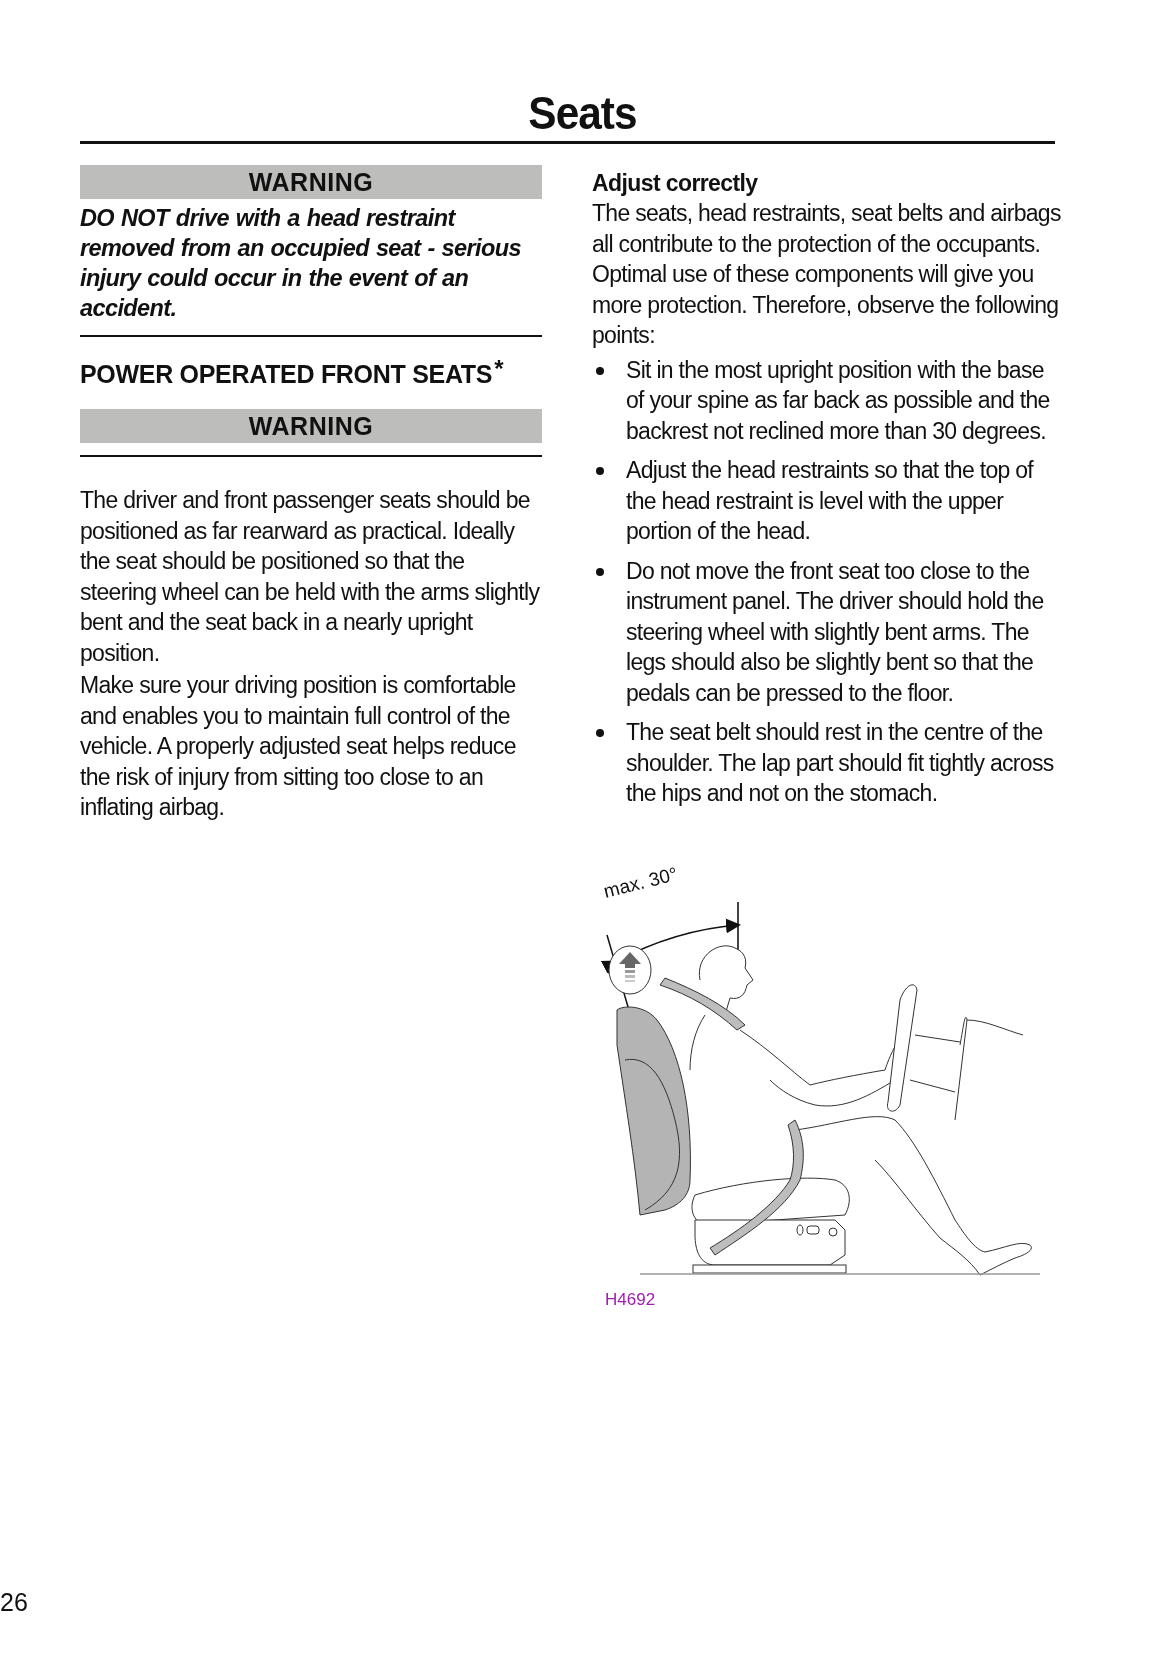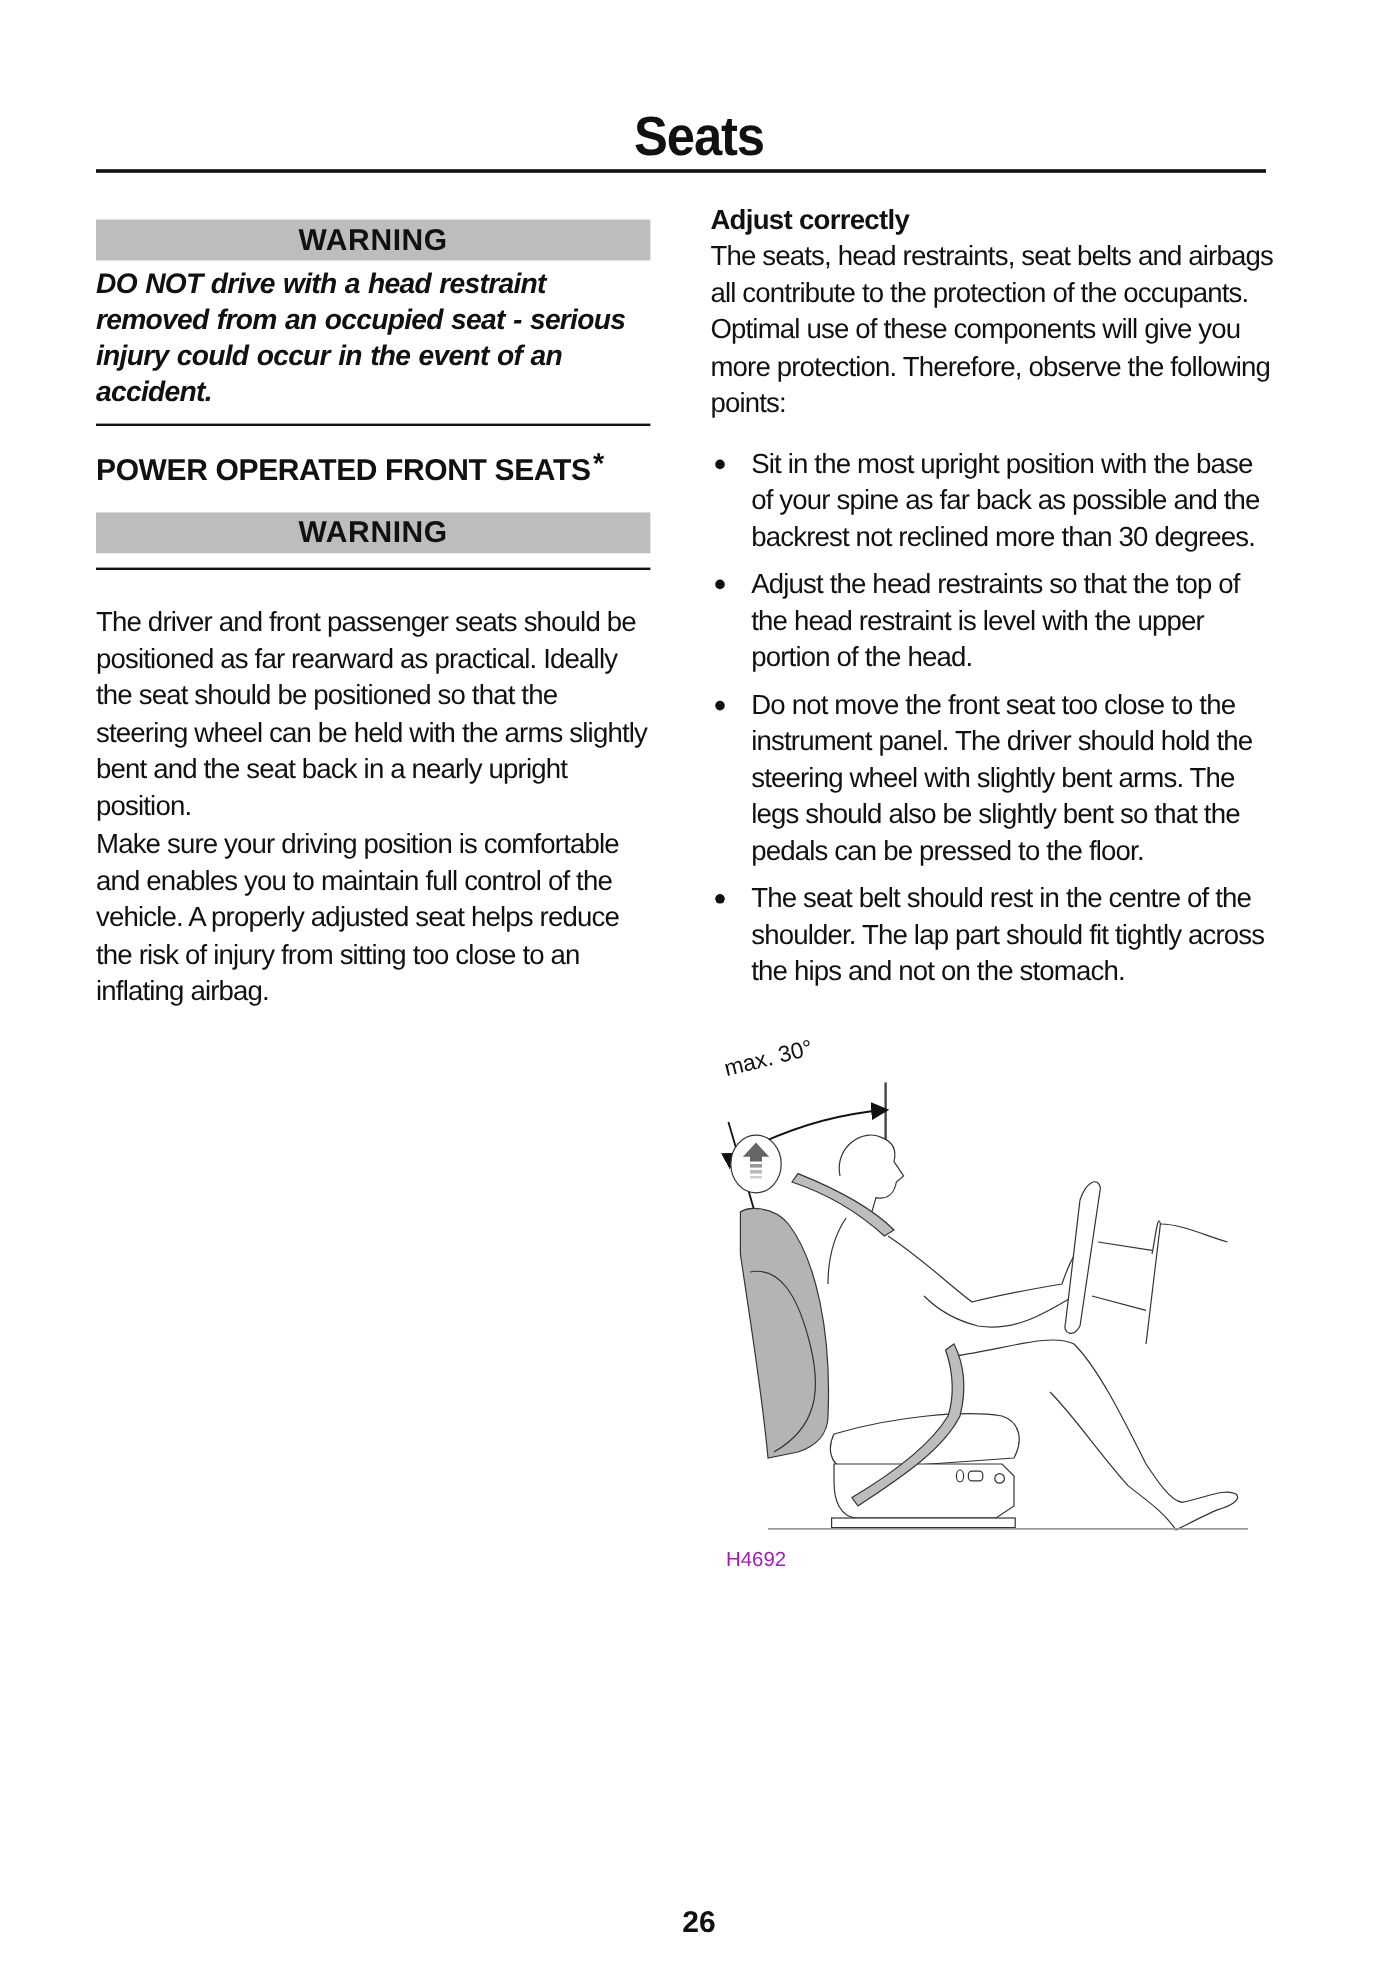--- a/index.html
+++ b/index.html
@@ -3,47 +3,47 @@
 <meta charset="utf-8">
 <style>
   html, body { margin: 0; padding: 0; background: #ffffff; }
   body { width: 1165px; height: 1653px; position: relative; overflow: hidden;
          font-family: "Liberation Sans", "DejaVu Sans", sans-serif; color: #111; }
   .title { position: absolute; top: 86px; left: 0; width: 1165px; text-align: center;
            font-size: 46px; font-weight: bold; letter-spacing: -1px; transform: scaleX(0.92); }
   .title-rule { position: absolute; top: 141px; left: 80px; width: 975px; height: 3px; background: #111; }
 
   .col { position: absolute; }
-  .left { left: 80px; top: 183px; width: 462px; }
+  .left { left: 80px; top: 165px; width: 462px; }
   .right { left: 592px; top: 168px; width: 470px; }
 
   .warn-bar { background: #bdbdbb; height: 34px; text-align: center; font-weight: bold;
               font-size: 25px; line-height: 34px; letter-spacing: 0.5px; }
   .warn-text { font-weight: bold; font-style: italic; font-size: 23.5px; line-height: 30px;
                margin-top: 4px; letter-spacing: -0.6px; word-spacing: 1px; }
   .warn-rule { height: 2px; background: #111; margin-top: 12px; }
 
   .h-section { font-weight: bold; font-size: 25px; margin-top: 18px; letter-spacing: -0.3px; }
   .h-section sup { font-size: 24px; vertical-align: 6px; margin-left: 2px; }
 
   .para { font-size: 23px; line-height: 30.5px; letter-spacing: -0.7px; margin: 0; }
   .para + .para { margin-top: 2px; }
 
   .sub-heading { font-weight: bold; font-size: 23px; line-height: 30px; letter-spacing: -0.6px; }
 
-  ul.bullets { list-style: none; margin: 20px 0 0 0; padding: 0; }
+  ul.bullets { list-style: none; margin: 4px 0 0 0; padding: 0; }
   ul.bullets li { position: relative; padding-left: 34px; font-size: 23px; line-height: 30.5px;
                   letter-spacing: -0.7px; margin-bottom: 9px; }
   ul.bullets li .dot { position: absolute; left: 4px; top: 12px; width: 8px; height: 8px;
                        border-radius: 50%; background: #111; }
 
   .figure { position: absolute; left: 595px; top: 880px; width: 450px; height: 440px; }
   .fig-label { position: absolute; left: 605px; top: 1290px; font-size: 17px; color: #a21caf; }
-  .page-num { position: absolute; top: 1588px; left: 0; width: 1165px; text-align: center;
-              font-weight: bold; font-size: 25px; }
+  .page-num { position: absolute; top: 1588px; left: 0; width: 1165px; text-align: left;
+              font-weight: normal; font-size: 25px; }
 </style>
 </head>
 <body>
 
 <div class="title">Seats</div>
 <div class="title-rule"></div>
 
 <div class="col left">
   <div>
     <div class="warn-bar">WARNING</div>

